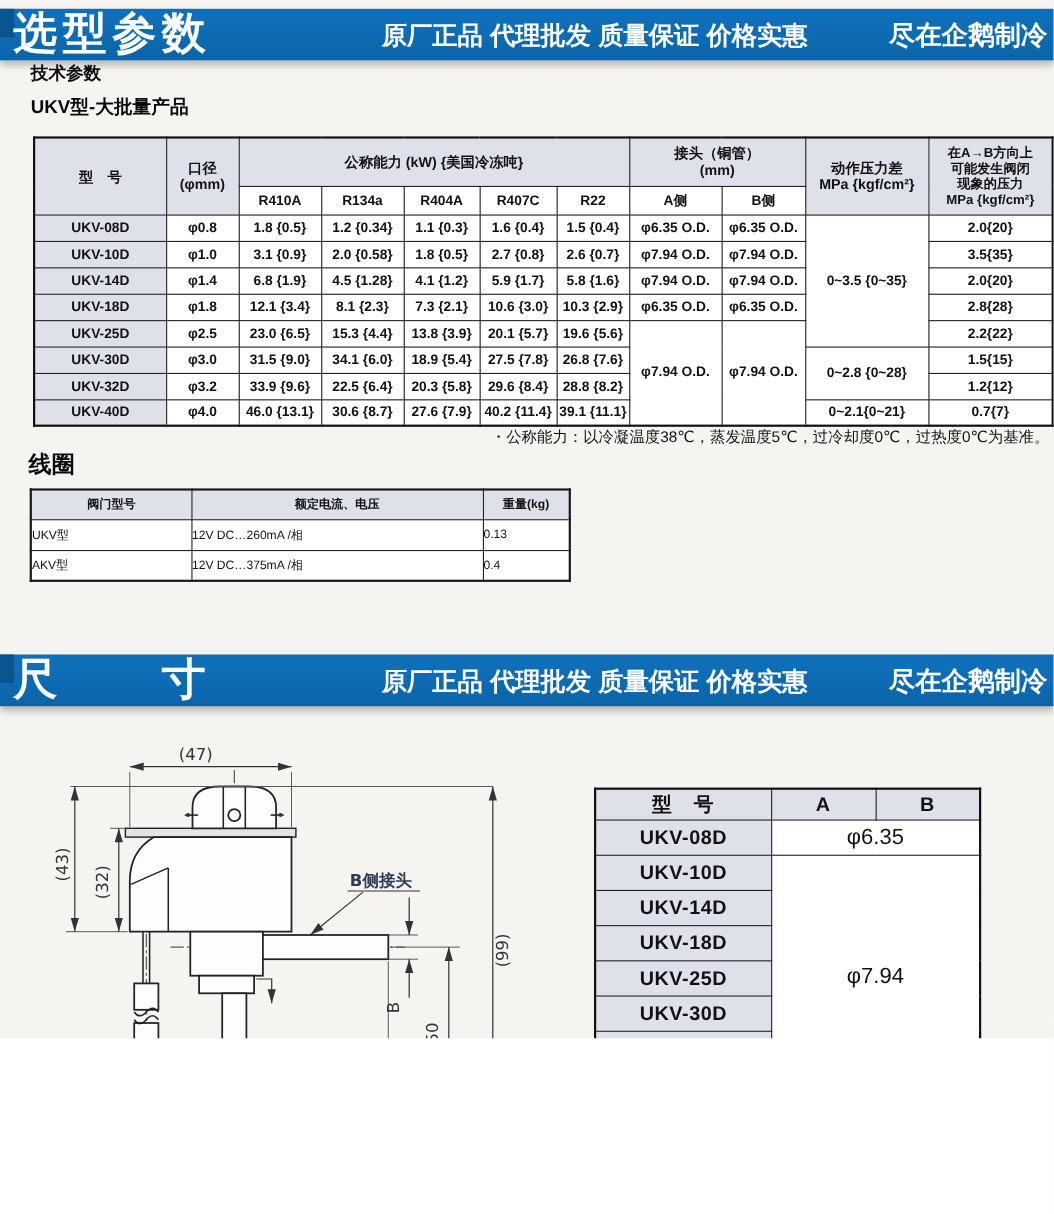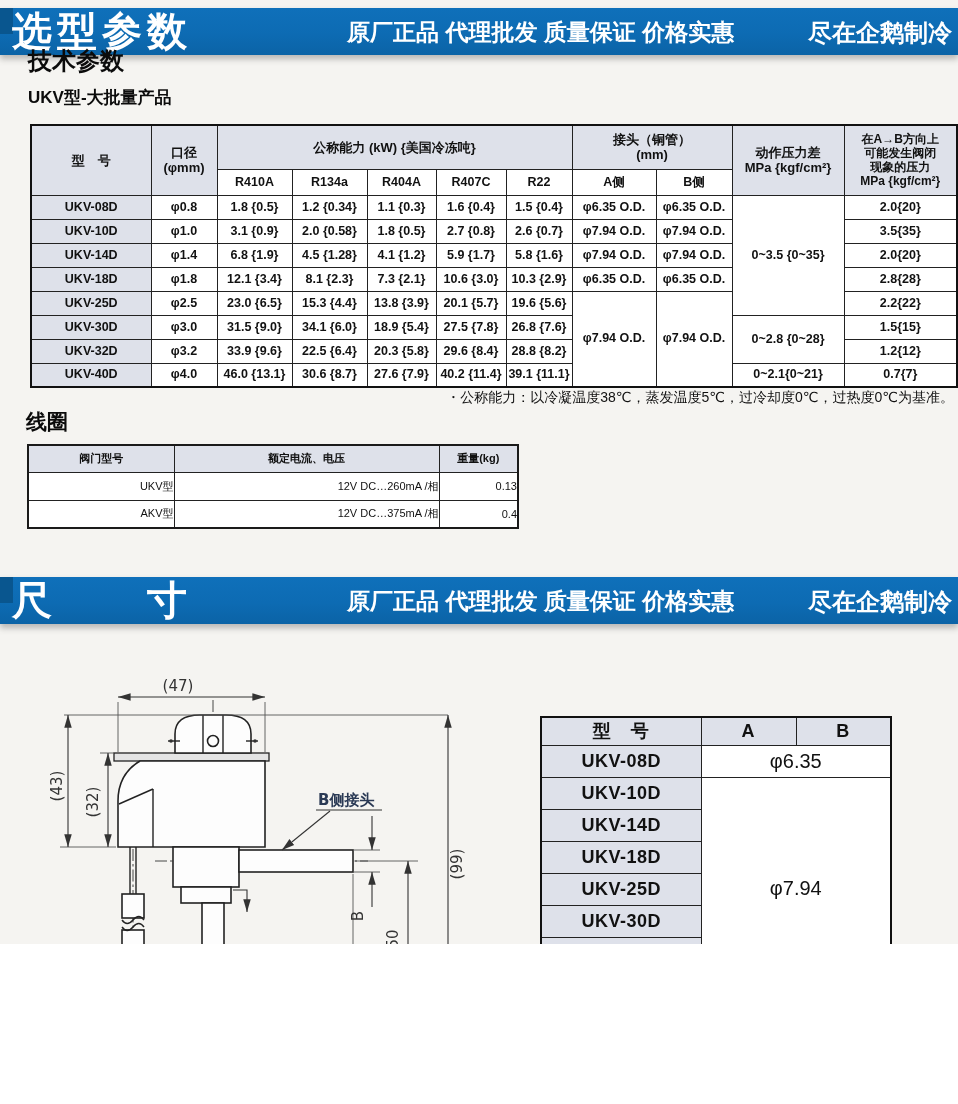--- a/index.html
+++ b/index.html
@@ -13,21 +13,21 @@
           box-shadow:0 4px 6px rgba(70,70,70,.35)}
   .banner .notch{position:absolute;left:0;top:0;width:13px;height:26px;background:#09568f}
   .b-title{position:absolute;left:12px;top:0;height:47px;line-height:46px;color:#fff;
            font-size:40px;font-weight:bold;letter-spacing:5px;white-space:pre}
   .b-slogan{position:absolute;left:347px;top:0;height:47px;line-height:49px;color:#fff;
             font-size:23px;font-weight:bold;white-space:pre}
   .b-brand{position:absolute;right:6px;top:0;height:47px;line-height:49px;color:#fff;
            font-size:24px;font-weight:bold;white-space:pre}
 
   .sec-title{position:absolute;font-weight:bold;color:#0b0b0b}
-  #tech-title{left:28px;top:45px;font-size:24px}
+  #tech-title{left:28px;top:57px;font-size:16px}
   #tech-sub{left:28px;top:86px;font-size:17px}
   #coil-title{left:26px;top:408px;font-size:21px}
 
   
   table{border-collapse:collapse;table-layout:fixed}
   .pre{white-space:pre-line}
 
   .spec{position:absolute;left:30px;top:124px;width:926px;border:2px solid #111;
         font-size:12.5px;font-weight:bold;line-height:1.18}
   .spec th,.spec td{border:1px solid #222;text-align:center;vertical-align:middle;
@@ -38,21 +38,21 @@
   .spec thead tr.sub th{background:#fff}
   .spec tbody tr{height:24px}
   .spec td{background:#fff}
   .spec td.model-cell{background:#dee1ea}
 
   #spec-note{position:absolute;right:4px;top:389px;font-size:14px;font-weight:500;color:#111}
 
   .coil-table{position:absolute;left:27px;top:444px;width:490px;border:2px solid #1a1a1a;
               font-size:11px}
   .coil-table th{background:#dee1ea;font-weight:bold;height:27px;border:1px solid #222;text-align:center}
-  .coil-table td{background:#fff;height:28px;border:1px solid #222;text-align:right;font-weight:400}
+  .coil-table td{background:#fff;height:28px;border:1px solid #222;text-align:left;font-weight:400}
 
   .dim-table{position:absolute;left:540px;top:716px;width:350px;border:2px solid #111;font-size:18px}
   .dim-table th{background:#dee1ea;height:28px;border:1px solid #222;font-weight:bold;
                 text-align:center;letter-spacing:1px}
   .dim-table td{border:1px solid #222;text-align:center;vertical-align:middle}
   .dim-table td.model-cell{background:#dee1ea;font-weight:bold;height:32px;letter-spacing:.5px}
   .dim-table td.val-cell{background:#fff;font-size:20px;font-weight:400}
 
   #unit-label{position:absolute;left:768px;top:1008px;font-size:21px;font-weight:bold;color:#222}
 
@@ -242,21 +242,21 @@
           <td>0.13</td>
         </tr>
         <tr>
           <td>AKV型</td>
           <td>12V DC…375mA /相</td>
           <td>0.4</td>
         </tr>
       </tbody>
   </table>
 
-  <div class="banner" style="top:577px">
+  <div class="banner" style="top:595px">
     <div class="notch"></div>
     <div class="b-title">尺　　寸</div>
     <div class="b-slogan">原厂正品 代理批发 质量保证 价格实惠</div>
     <div class="b-brand">尽在企鹅制冷</div>
   </div>
 
   <svg class="drawing" width="445" height="440" viewBox="0 0 445 440">
     <defs>
       <marker id="mE" markerWidth="13" markerHeight="9" refX="11.5" refY="4" orient="auto">
         <path class="mk" d="M0,0.6 L11.5,4 L0,7.4 Z"></path>

